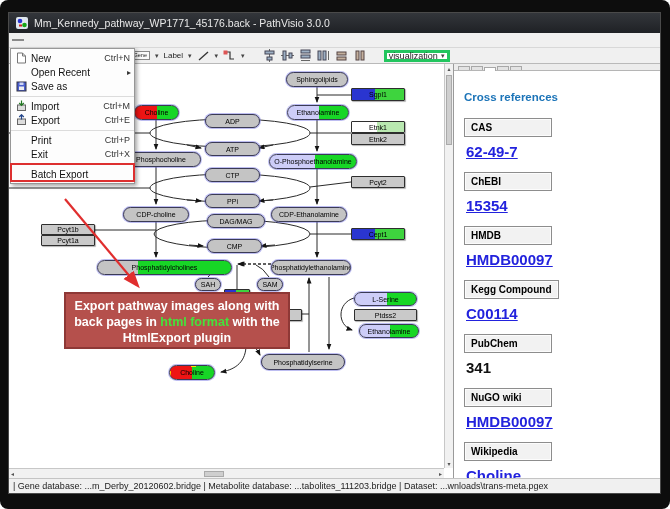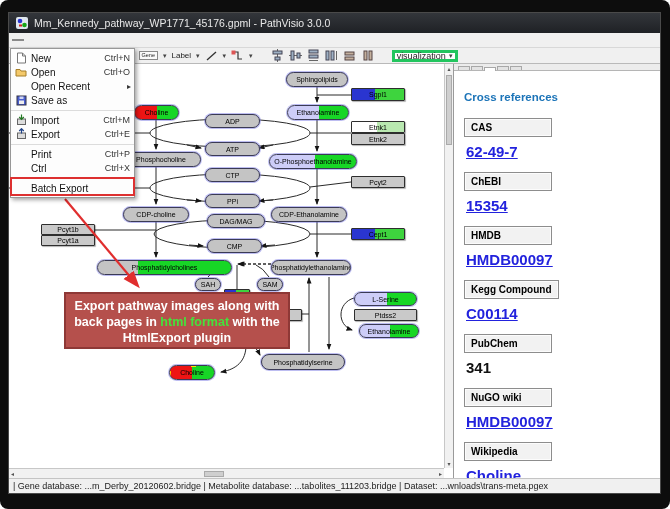--- a/index.html
+++ b/index.html
@@ -10,21 +10,21 @@
   
   .titlebar { height:20px; background:linear-gradient(#33363b,#1f2125); display:flex; align-items:center; gap:6px; padding:0 7px; }
   .titlebar .title { color:#e9e9e9; font-size:10.5px; white-space:nowrap; overflow:hidden; }
 
   
   .menubar { height:15px; background:#f0f0f0; border-bottom:1px solid #d8d8d8; display:flex; align-items:center; padding-left:3px; }
   .mb-item { font-size:10px; color:#111; padding:0 5px; line-height:13px; }
   .mb-item.active { border:1px solid #8a8a8a; background:#e2e2e2; }
 
   
-  .toolbar { height:16px; background:#f0f0f0; border-bottom:1px solid #b9b9b9; display:flex; align-items:center; gap:5px; padding:0 16px; font-size:9px; color:#222; }
+  .toolbar { height:16px; background:#f0f0f0; border-bottom:1px solid #b9b9b9; display:flex; align-items:center; gap:5px; padding:0 8px; font-size:9px; color:#222; }
   .combo { background:#fff; border:3px solid #22c55e; height:12px; display:flex; align-items:center; justify-content:space-between; font-size:9px; padding:0 2px; }
   .combo .arr { color:#444; font-size:7px; }
   .tsep { width:1px; height:12px; background:#c9c9c9; }
   .tool-arr { font-size:7px; color:#444; }
   .gene-btn { border:1px solid #888; background:#fafafa; font-size:5.5px; padding:1px 2px; line-height:1; }
   .ticon { display:inline-flex; align-items:center; }
   .spacer { width:8px; }
 
   
   .main { position:absolute; top:51px; left:0; right:0; bottom:15px; display:flex; }
@@ -92,21 +92,21 @@
 <div class="frame">
   <div class="window">
 
     <div class="titlebar">
       <svg width="12" height="12">
           <rect x="0" y="0" width="12" height="12" rx="2" fill="#dfe7ef"></rect>
           <circle cx="4" cy="4" r="2.3" fill="#2a35d0"></circle>
           <circle cx="8.5" cy="8" r="2.3" fill="#17a617"></circle>
           <rect x="3" y="7.5" width="3" height="2" fill="#cc2222"></rect>
         </svg>
-      <span class="title">Mm_Kennedy_pathway_WP1771_45176.gpml - PathVisio 3.0.0</span>
+      <span class="title">Mm_Kennedy_pathway_WP1771_45176.back - PathVisio 3.0.0</span>
     </div>
 
     <div class="menubar">
 
     <span class="mb-item active"></span>
         <span class="mb-item"></span>
         <span class="mb-item"></span>
         <span class="mb-item"></span>
         <span class="mb-item"></span>
         <span class="mb-item"></span>
@@ -334,29 +334,20 @@
     <div class="fm-item">
           <span class="mi">
             <svg width="11" height="12">
               <path d="M1.5,1 h5 l3,3 v7 h-8 z" fill="#fff" stroke="#777"></path>
               <path d="M6.5,1 v3 h3" fill="none" stroke="#777"></path>
             </svg>
           </span>
           <span class="fm-label">New</span>
           <span class="fm-short">Ctrl+N</span>
         </div>
-        <div class="fm-item">
-          <span class="mi">
-            <svg width="12" height="10">
-              <path d="M1,2.5 h4 l1,1.5 h5 v5 h-10 z" fill="#f4c96a" stroke="#a67f28"></path>
-            </svg>
-          </span>
-          <span class="fm-label">Open</span>
-          <span class="fm-short">Ctrl+O</span>
-        </div>
         <div class="fm-item submenu">
           <span class="mi"></span>
           <span class="fm-label">Open Recent</span>
           <span class="fm-short"></span>
         </div>
         <div class="fm-item">
           <span class="mi">
             <svg width="11" height="11">
               <rect x="1" y="1" width="9" height="9" fill="#4a5fd0" stroke="#334"></rect>
               <rect x="3" y="5.5" width="5" height="3.5" fill="#eee"></rect>
@@ -386,21 +377,21 @@
           <span class="fm-label">Export</span>
           <span class="fm-short">Ctrl+E</span>
         </div>
         <div class="fm-item sep-above">
           <span class="mi"></span>
           <span class="fm-label">Print</span>
           <span class="fm-short">Ctrl+P</span>
         </div>
         <div class="fm-item">
           <span class="mi"></span>
-          <span class="fm-label">Ctrl</span>
+          <span class="fm-label">Exit</span>
           <span class="fm-short">Ctrl+X</span>
         </div>
         <div class="fm-item highlighted sep-above">
           <span class="mi"></span>
           <span class="fm-label">Batch Export</span>
           <span class="fm-short"></span>
         </div>
       </div>
 
     <svg class="red-overlay" width="651" height="480">

